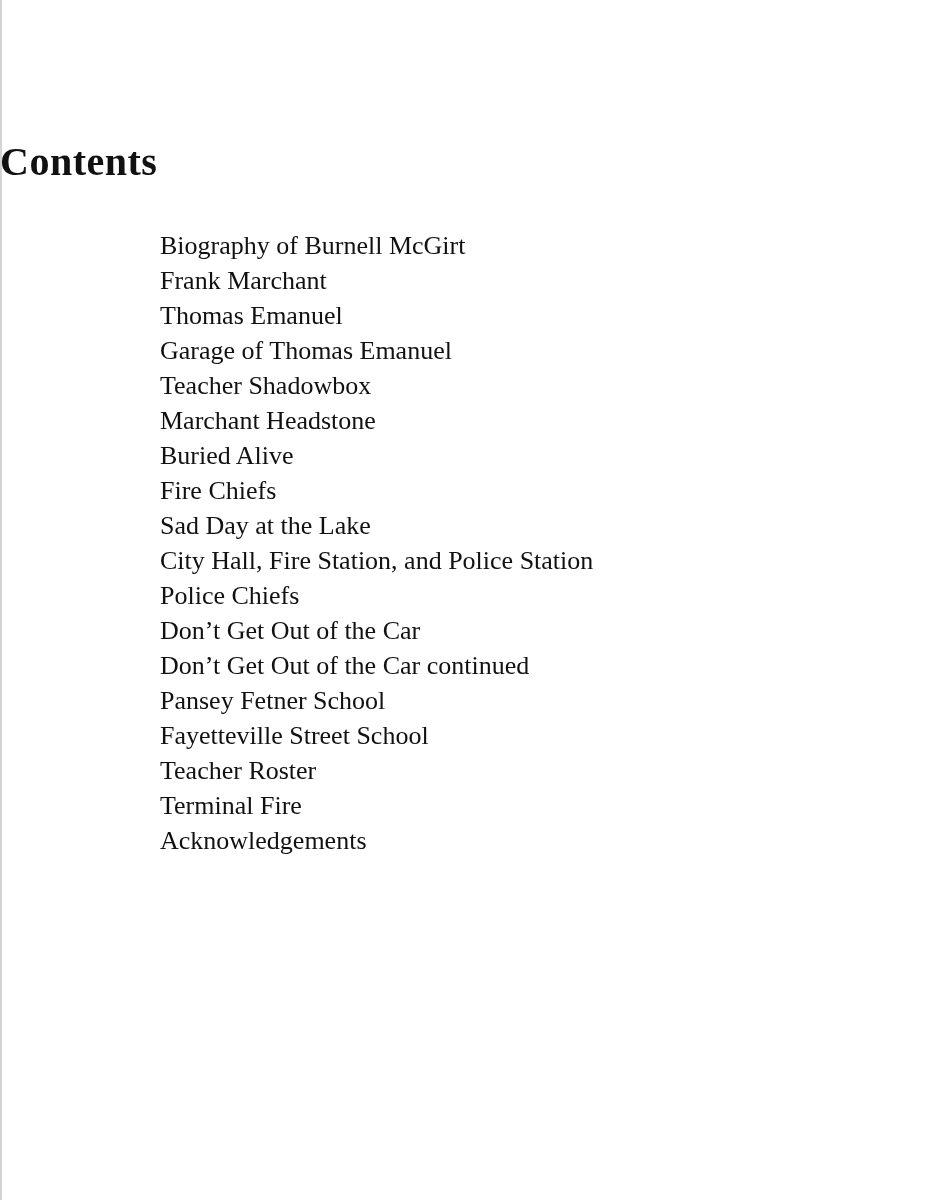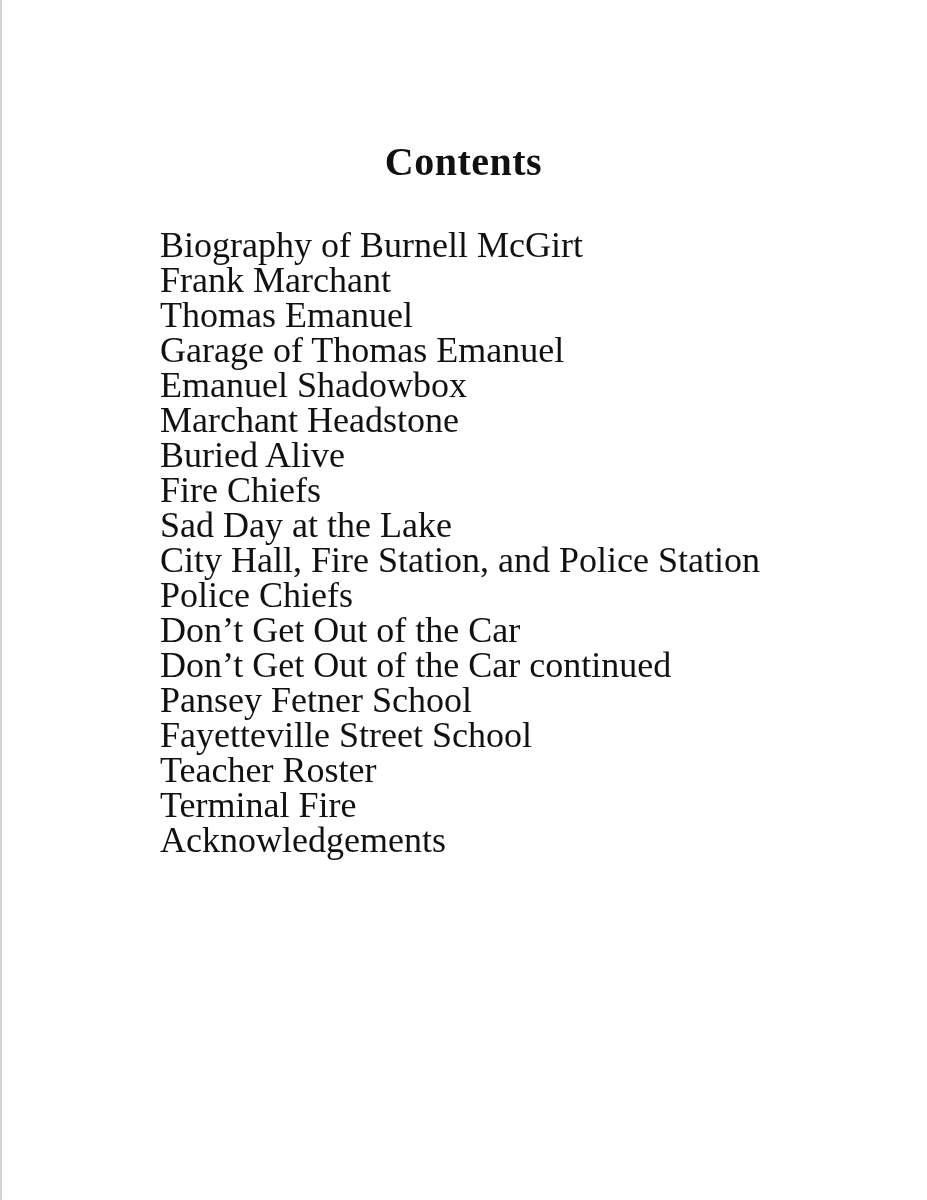--- a/index.html
+++ b/index.html
@@ -26,50 +26,50 @@
     top: 0;
     width: 2px;
     height: 1200px;
     background: var(--edge);
   }
   .toc-title {
     position: absolute;
     top: 140px;
     left: 0;
     width: 100%;
-    text-align: center;
+    text-align: left;
     font-size: 40px;
     line-height: 44px;
     font-weight: bold;
     letter-spacing: 0.5px;
   }
   .toc-list {
     position: absolute;
     top: 228px;
     left: 160px;
     right: 40px;
-    font-size: 36px;
+    font-size: 26px;
     line-height: 35px;
   }
   .toc-entry {
     white-space: nowrap;
   }
 </style>
 </head>
 <body>
 
 <div class="page">
   <div class="scan-edge-left"></div>
   <h1 class="toc-title">Contents</h1>
   <div class="toc-list">
       <div class="toc-entry">Biography of Burnell McGirt</div>
       <div class="toc-entry">Frank Marchant</div>
       <div class="toc-entry">Thomas Emanuel</div>
       <div class="toc-entry">Garage of Thomas Emanuel</div>
-      <div class="toc-entry">Emanuel Shadowbox</div>
+      <div class="toc-entry">Teacher Shadowbox</div>
       <div class="toc-entry">Marchant Headstone</div>
       <div class="toc-entry">Buried Alive</div>
       <div class="toc-entry">Fire Chiefs</div>
       <div class="toc-entry">Sad Day at the Lake</div>
       <div class="toc-entry">City Hall, Fire Station, and Police Station</div>
       <div class="toc-entry">Police Chiefs</div>
       <div class="toc-entry">Don’t Get Out of the Car</div>
       <div class="toc-entry">Don’t Get Out of the Car continued</div>
       <div class="toc-entry">Pansey Fetner School</div>
       <div class="toc-entry">Fayetteville Street School</div>

